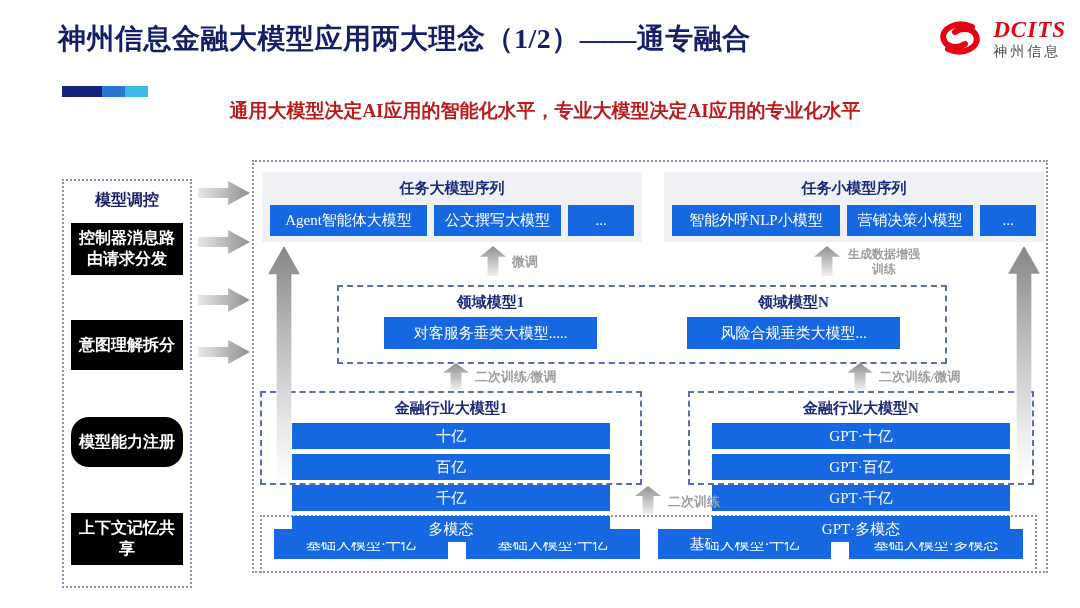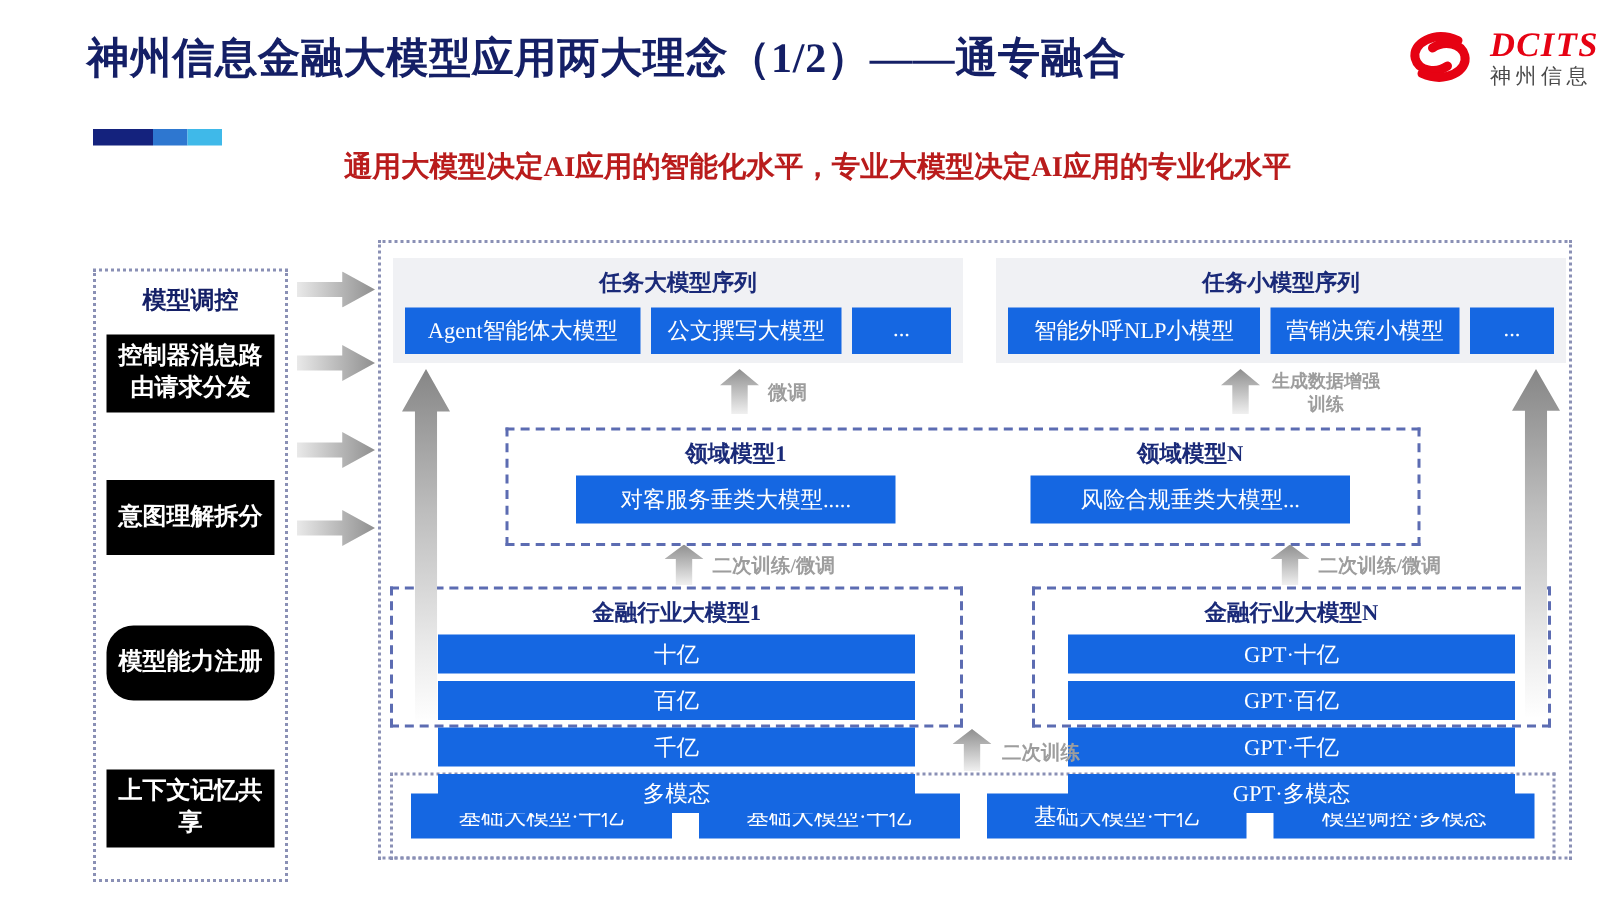--- a/index.html
+++ b/index.html
@@ -176,17 +176,17 @@
       </div>
     </div>
 
     <div class="uarrow" style="left:381px;top:324px;height:28px"></div>
     <div class="alabel" style="left:414px;top:331px">二次训练</div>
 
     <div class="base">
       <div class="bchip">基础大模型·十亿</div>
       <div class="bchip">基础大模型·千亿</div>
       <div class="bchip">基础大模型·千亿</div>
-      <div class="bchip">模型调控·多模态</div>
+      <div class="bchip">基础大模型·多模态</div>
     </div>
 
   </div>
 </div>
 
 </body></html>

